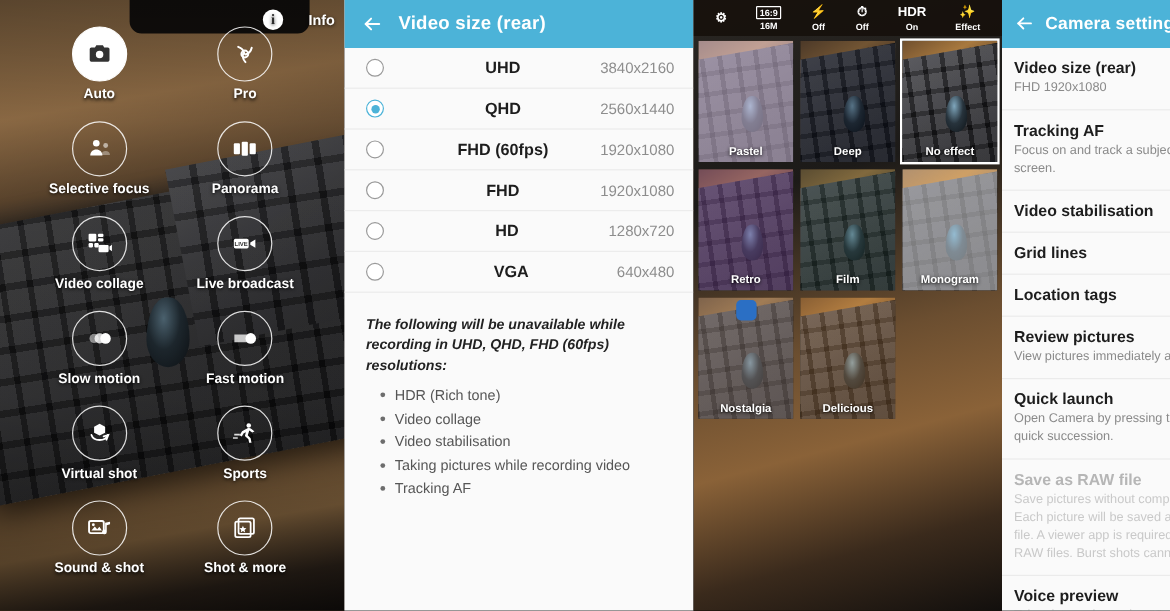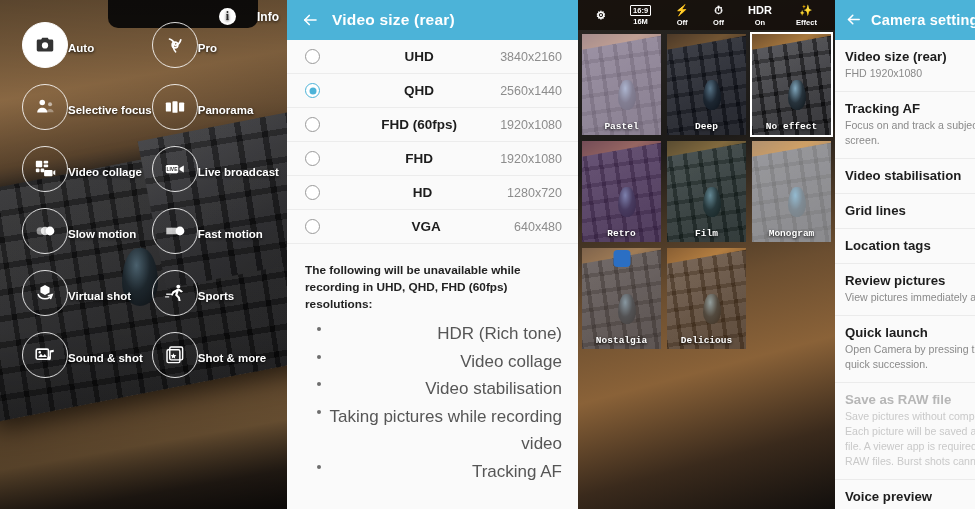--- a/index.html
+++ b/index.html
@@ -65,21 +65,21 @@
     font-size: 12px; font-weight: bold; display: flex; align-items: center; justify-content: center;
     font-family: "Liberation Serif", serif;
   }
   .info-txt { color: #fff; font-size: 12px; font-weight: bold; margin-left: 16px; }
 
   .mode-grid {
     position: absolute; left: 0; top: 22px; width: 287px;
     display: grid; grid-template-columns: 1fr 1fr; row-gap: 16px; z-index: 5;
     padding: 0 22px;
   }
-  .mode { display: flex; flex-direction: row; align-items: center; }
+  .mode { display: flex; flex-direction: column; align-items: center; }
   .mode-circ {
     width: 46px; height: 46px; border-radius: 50%;
     border: 1.5px solid rgba(255,255,255,.85);
     display: flex; align-items: center; justify-content: center;
     color: #fff;
   }
   .mode-circ.filled { background: #fff; border-color: #fff; color: #333; }
   .mode-circ svg { display: block; }
   .mode-label {
     margin-top: 5px; color: #fff; font-size: 11.5px; font-weight: bold;
@@ -105,24 +105,24 @@
   }
   .radio.on { border-color: #4cb3d8; }
   .radio.on::after {
     content: ""; position: absolute; left: 50%; top: 50%; width: 7px; height: 7px;
     background: #4cb3d8; border-radius: 50%; transform: translate(-50%,-50%);
   }
   .opt-name { font-size: 13.5px; font-weight: bold; color: #1d1d1d; flex: 1 1 auto; text-align: center; }
   .opt-res { font-size: 12.5px; color: #8d8d8d; }
 
   .note { padding: 12px 16px 0 18px; }
-  .note-head { font-size: 11.8px; font-weight: bold; color: #222; line-height: 1.45; }
+  .note-head { font-size: 11.8px; font-weight: bold; color: #222; line-height: 1.45; font-style: italic; }
   .note-ul { margin: 7px 0 0 12px; }
   .note-li {
-    font-size: 17px; color: #565656; line-height: 1.62; position: relative; padding-left: 12px; text-align: right;
+    font-size: 12px; color: #565656; line-height: 1.62; position: relative; padding-left: 12px;
   }
   .note-li::before {
     content: ""; position: absolute; left: 0; top: 7px; width: 4px; height: 4px;
     border-radius: 50%; background: #6d6d6d;
   }
 
   
   .panel3 { width: 257px; height: 509px; position: relative; overflow: hidden; background: #2a1d12; }
   .p3-bg { position: absolute; inset: 0;
     background: linear-gradient(165deg, #2a2723 0%, #1c1a18 30%, #6b4e30 55%, #8a6238 70%, #3a2a1c 86%, #120f0d 100%); }
@@ -136,21 +136,21 @@
     border: 1.4px solid #fff; border-radius: 1px; font-size: 7.5px; font-weight: bold;
     padding: 0 2px; height: 11px; display: flex; align-items: center;
   }
   .tb-sub { font-size: 7.5px; margin-top: 2px; font-weight: bold; }
 
   .fx-grid {
     position: relative; z-index: 3; display: grid; grid-template-columns: repeat(3, 1fr);
     gap: 2px; padding: 2px 2px 0 2px;
   }
   .fx {
-    position: relative; height: 105px; overflow: hidden; border: 2px solid transparent; font-family: Liberation Mono, monospace;
+    position: relative; height: 105px; overflow: hidden; border: 2px solid transparent;
   }
   .fx.sel { border-color: #ffffff; }
   .fx-img { position: absolute; inset: 0; }
   .fx-img .k {
     position: absolute; left: -16px; top: 8px; width: 130px; height: 112px;
     background:
       repeating-linear-gradient(92deg, rgba(255,255,255,0.08) 0 11px, rgba(0,0,0,0.34) 11px 15px),
       repeating-linear-gradient(2deg, rgba(255,255,255,0.06) 0 13px, rgba(0,0,0,0.32) 13px 17px),
       linear-gradient(160deg, #45454a 0%, #232327 58%, #141417 100%);
     transform: rotate(-10deg);

